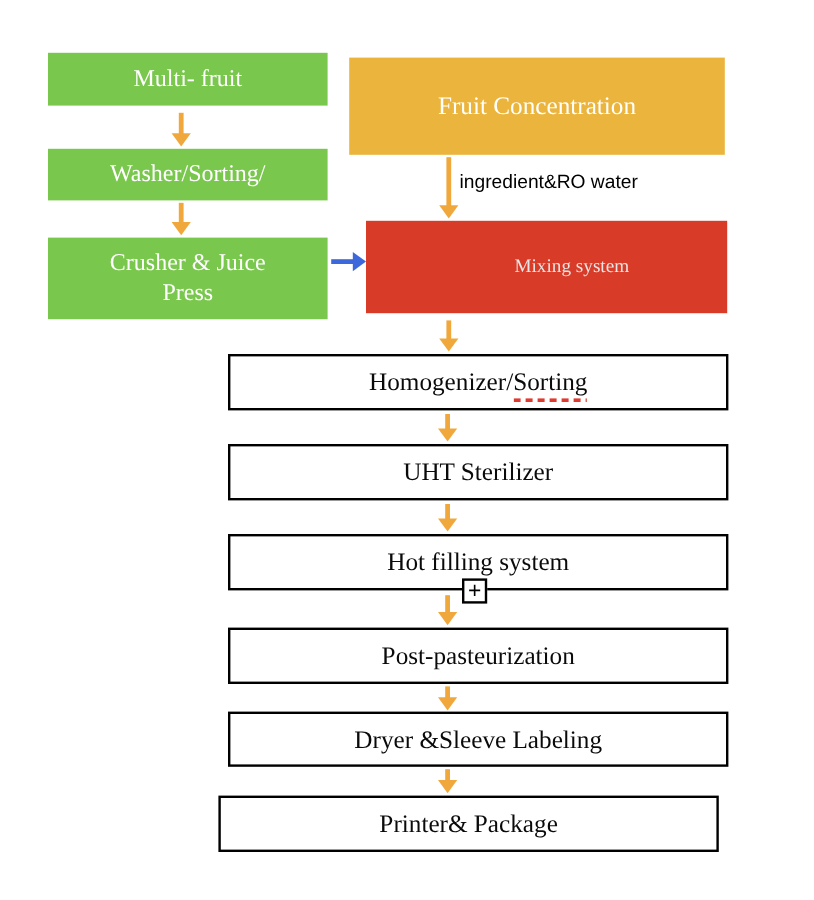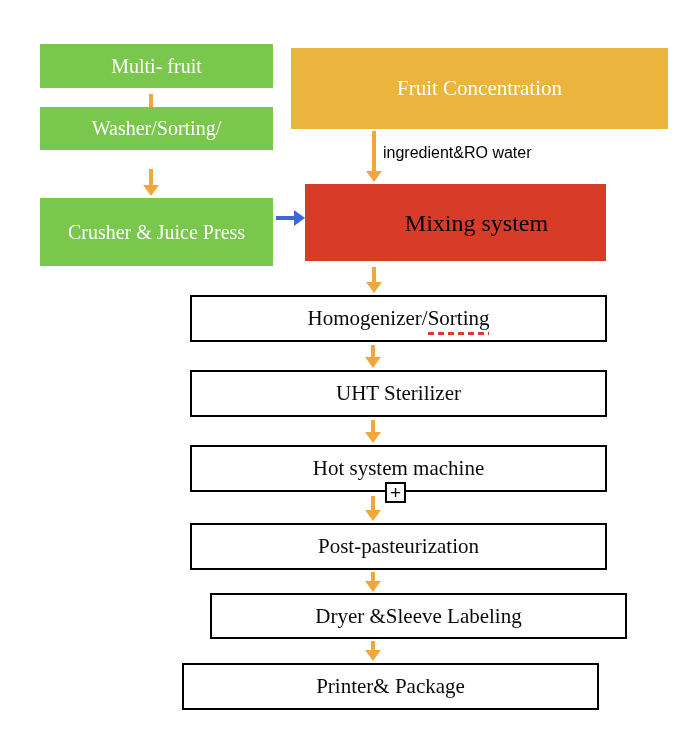--- a/index.html
+++ b/index.html
@@ -26,22 +26,22 @@
     color: #ffffff;
     font-size: 20px;
   }
   .node-yellow {
     background: #ebb43c;
     color: #ffffff;
     font-size: 21px;
   }
   .node-red {
     background: #d83b27;
-    color: #000000;
-    font-size: 24px;
+    color: #e5e5e5;
+    font-size: 16px;
     padding-left: 42px;
   }
   .node-process {
     background: #ffffff;
     border: 2px solid #000000;
     color: #0a0a0a;
     font-size: 21px;
   }
   
   .arrow-v { position: absolute; width: 16px; }
@@ -123,31 +123,31 @@
 <body>
 
 <div class="canvas">
 
   <div class="node node-green" style="left:40px; top:44px; width:233px; height:44px;">
     <span>Multi- fruit</span>
   </div>
 
   <div class="arrow-v" style="left:143px; top:94px; height:28px;"></div>
 
-  <div class="node node-green" style="left:40px; top:107px; width:233px; height:43px;">
+  <div class="node node-green" style="left:40px; top:124px; width:233px; height:43px;">
     <span>Washer/Sorting/</span>
   </div>
 
   <div class="arrow-v" style="left:143px; top:169px; height:27px;"></div>
 
-  <div class="node node-green" style="left:40px; top:198px; width:233px; height:68px; padding:0 24px;">
+  <div class="node node-green" style="left:40px; top:198px; width:233px; height:68px; padding:0 36px;">
     <span>Crusher &amp; Juice Press</span>
   </div>
 
-  <div class="node node-yellow" style="left:291px; top:48px; width:377px; height:81px;">
+  <div class="node node-yellow" style="left:291px; top:48px; width:313px; height:81px;">
     <span>Fruit Concentration</span>
   </div>
 
   <div class="arrow-v" style="left:366px; top:131px; height:51px;"></div>
 
   <div class="flow-annotation">ingredient&amp;RO water</div>
 
   <div class="arrow-h" style="left:276px; top:210px; width:29px;"></div>
 
   <div class="node node-red" style="left:305px; top:184px; width:301px; height:77px;">
@@ -162,36 +162,36 @@
 
   <div class="arrow-v" style="left:365px; top:345px; height:23px;"></div>
 
   <div class="node node-process" style="left:190px; top:370px; width:417px; height:47px;">
     <span>UHT Sterilizer</span>
   </div>
 
   <div class="arrow-v" style="left:365px; top:420px; height:23px;"></div>
 
   <div class="node node-process" style="left:190px; top:445px; width:417px; height:47px;">
-    <span>Hot system machine</span>
+    <span>Hot filling system</span>
   </div>
 
   <div class="plus-marker">
     <span>+</span>
   </div>
 
   <div class="arrow-v" style="left:365px; top:496px; height:25px;"></div>
 
   <div class="node node-process" style="left:190px; top:523px; width:417px; height:47px;justify-content:center;">
     <span>Post-pasteurization</span>
   </div>
 
   <div class="arrow-v" style="left:365px; top:572px; height:20px;"></div>
 
-  <div class="node node-process" style="left:190px; top:593px; width:417px; height:46px;margin-left:20px;">
+  <div class="node node-process" style="left:190px; top:593px; width:417px; height:46px;">
     <span>Dryer &amp;Sleeve Labeling</span>
   </div>
 
   <div class="arrow-v" style="left:365px; top:641px; height:20px;"></div>
 
   <div class="node node-process" style="left:182px; top:663px; width:417px; height:47px;">
     <span>Printer&amp; Package</span>
   </div>
 
 </div>

